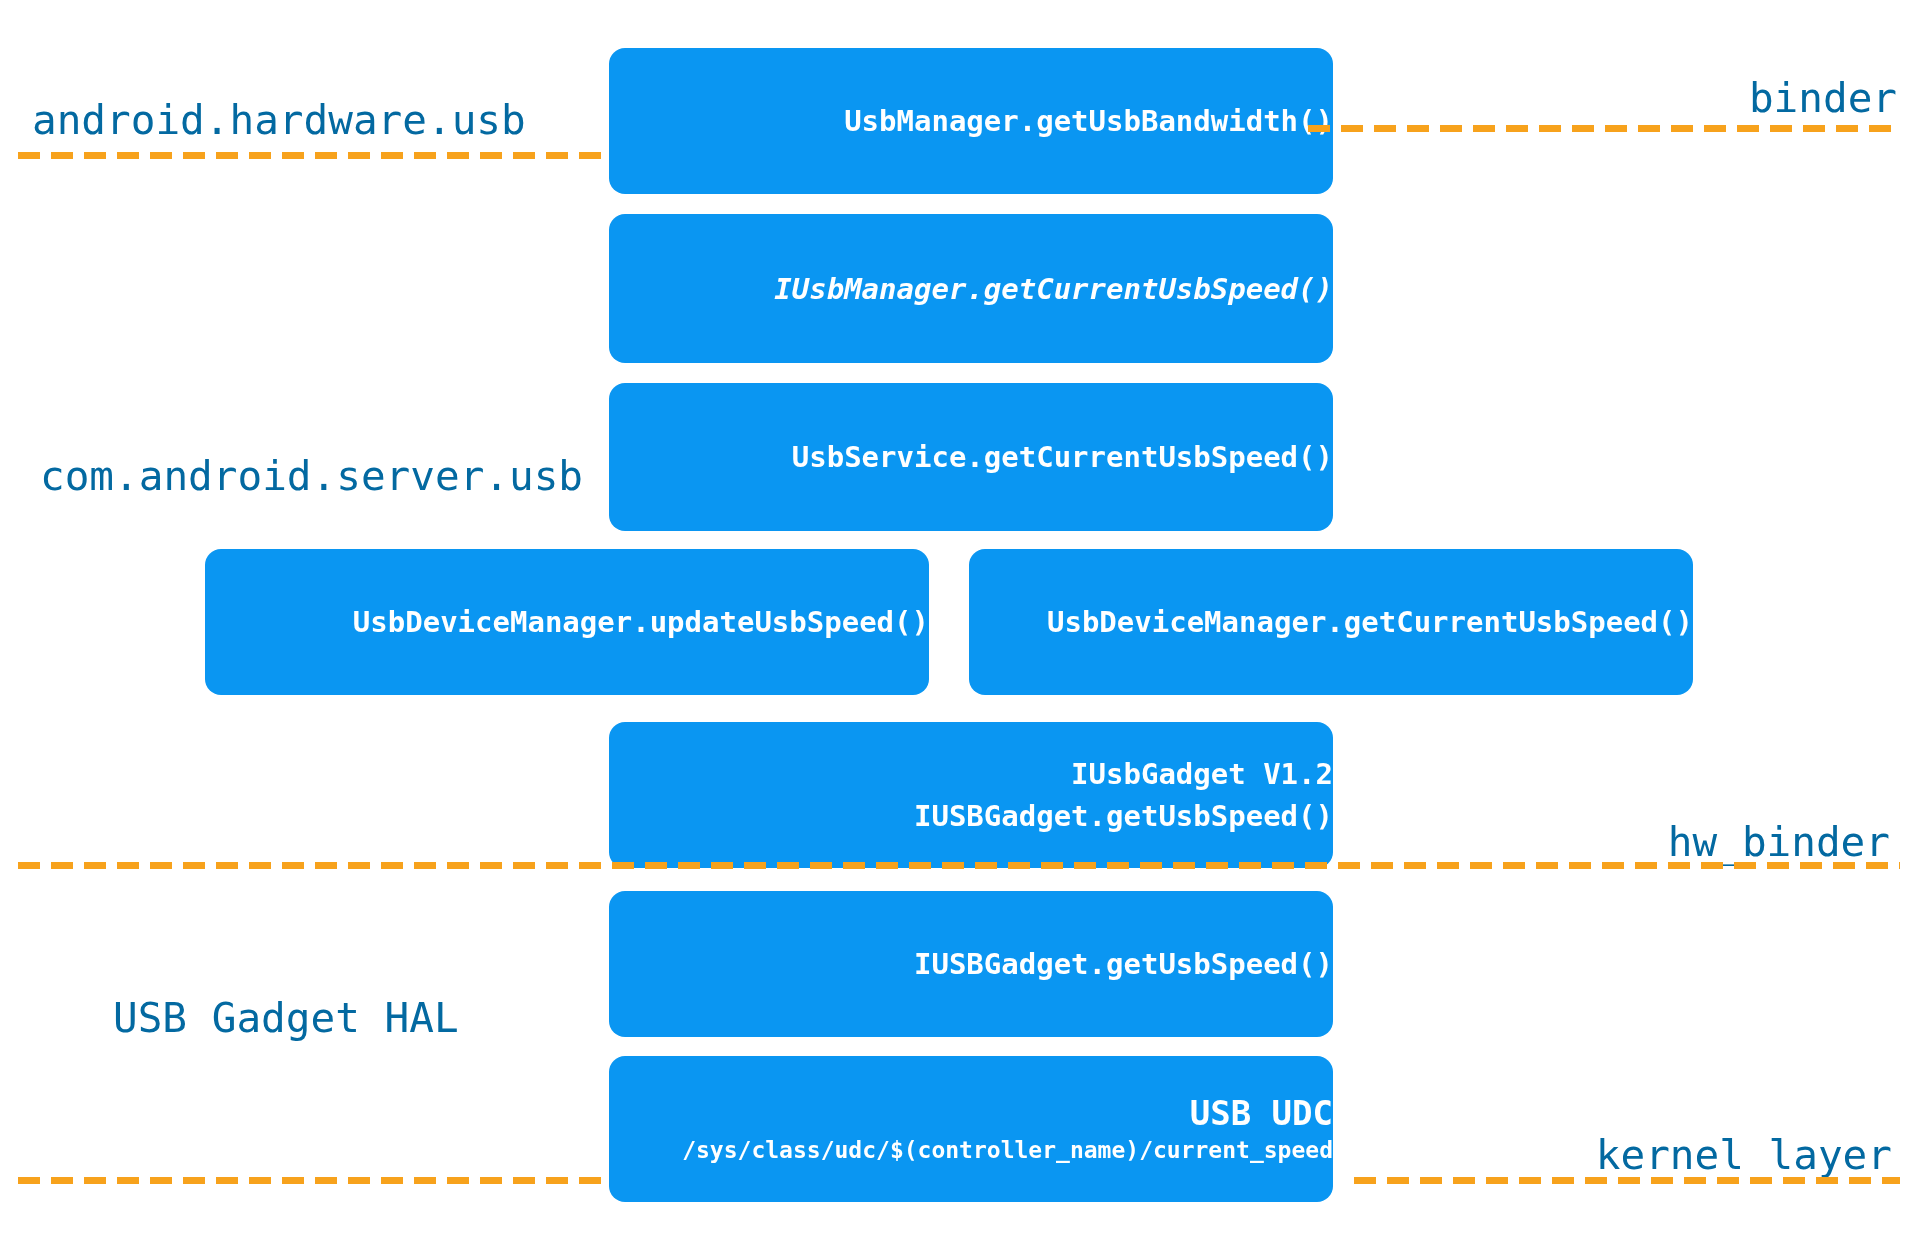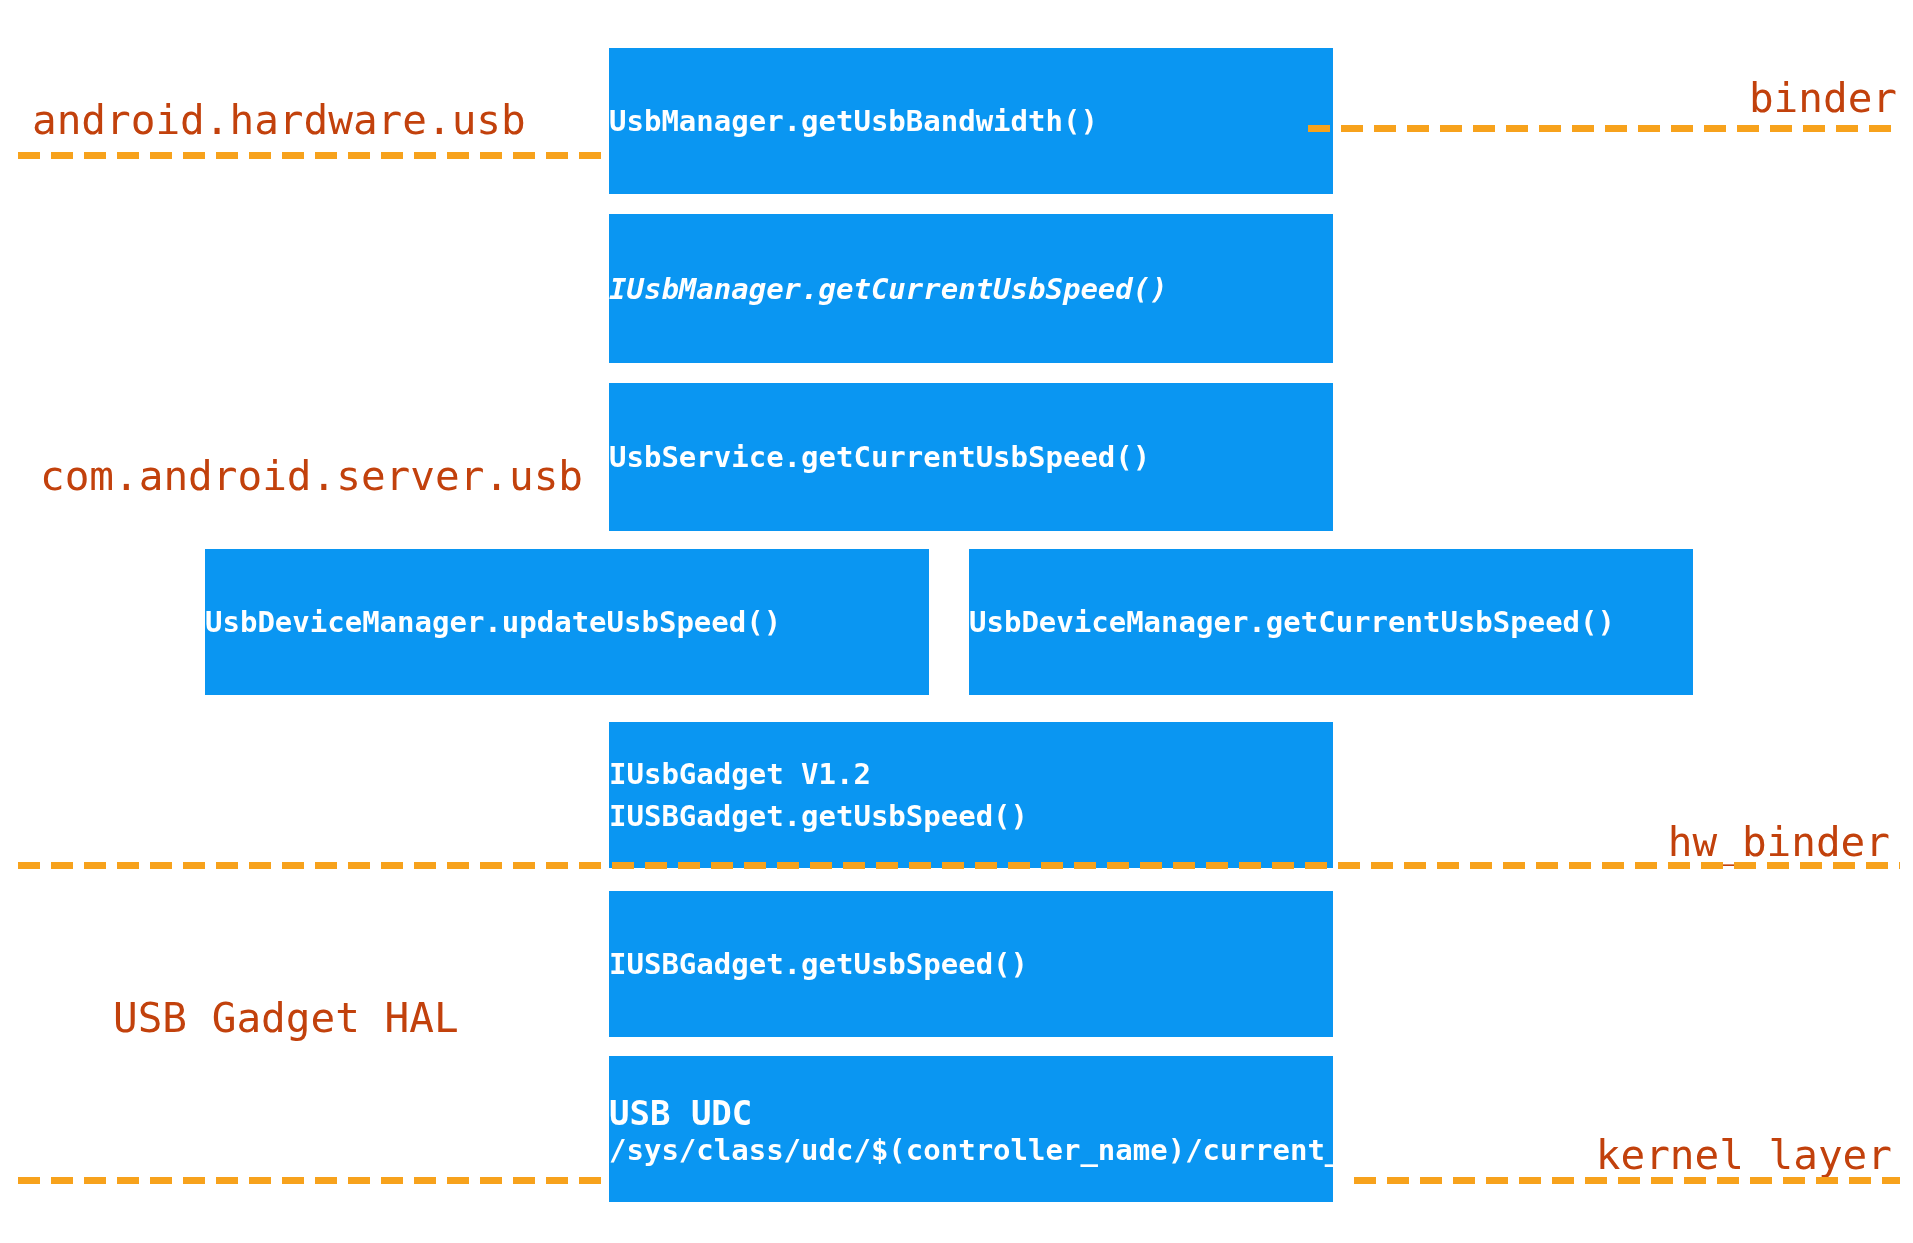--- a/index.html
+++ b/index.html
@@ -10,46 +10,47 @@
     background: #ffffff;
     overflow: hidden;
     font-family: "DejaVu Sans Mono", "Liberation Mono", monospace;
   }
   .box {
     position: absolute;
     background: #0a96f2;
     color: #ffffff;
     display: flex;
     flex-direction: column;
-    align-items: flex-start;
+    align-items: flex-end;
     justify-content: center;
     text-align: center;
     z-index: 1;
+    border-radius: 16px;
   }
   .box .fn {
     font-weight: bold;
     font-size: 29px;
     line-height: 42px;
     white-space: nowrap;
   }
   .box .fn-big {
     font-weight: bold;
     font-size: 34px;
     line-height: 42px;
     white-space: nowrap;
   }
   .box .fn-small {
     font-weight: bold;
-    font-size: 29px;
+    font-size: 23px;
     line-height: 32px;
     white-space: nowrap;
   }
   .layer-label {
     position: absolute;
-    color: #c2410c;
+    color: #0369a1;
     font-size: 41px;
     line-height: 44px;
     white-space: nowrap;
     z-index: 2;
   }
   .dash-line {
     position: absolute;
     height: 7px;
     background: repeating-linear-gradient(
       to right,

